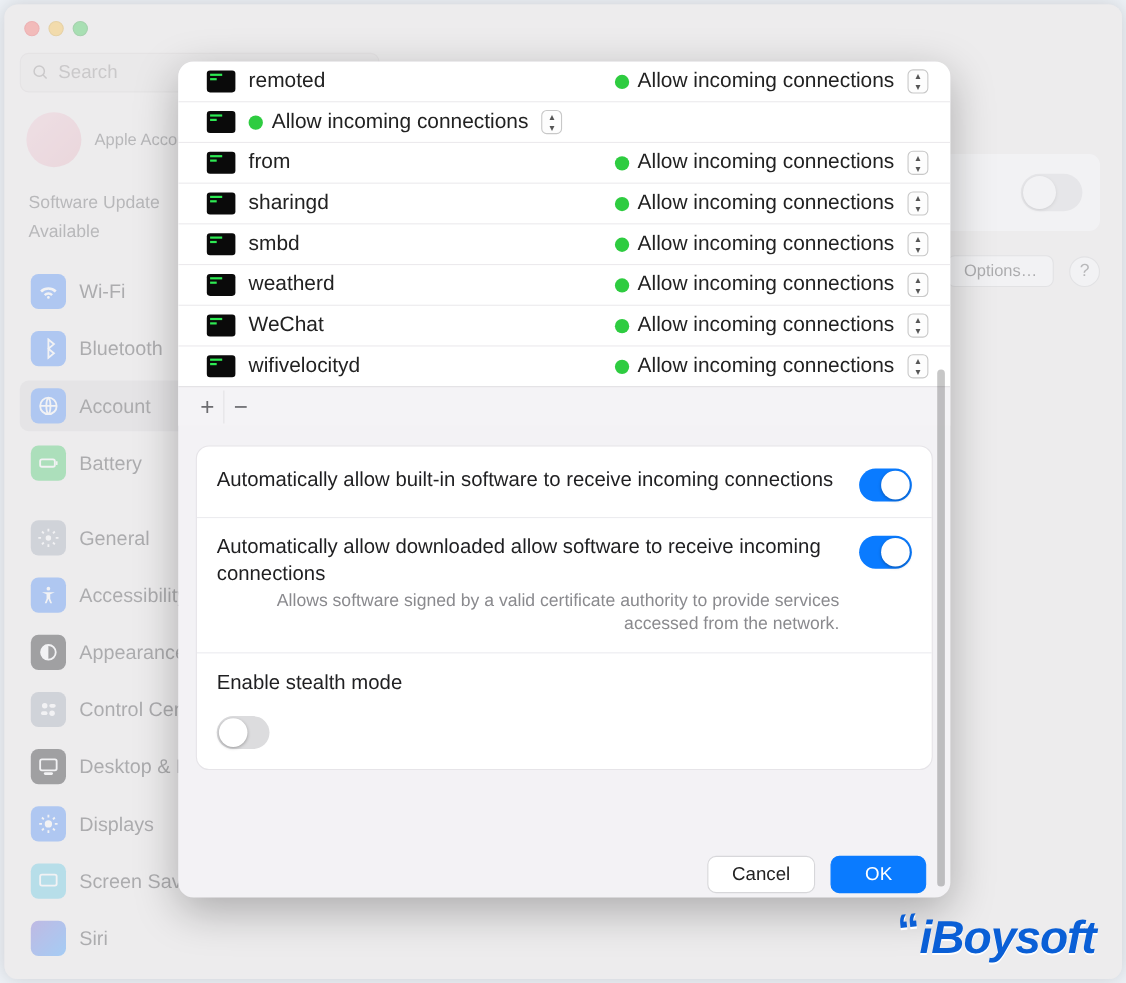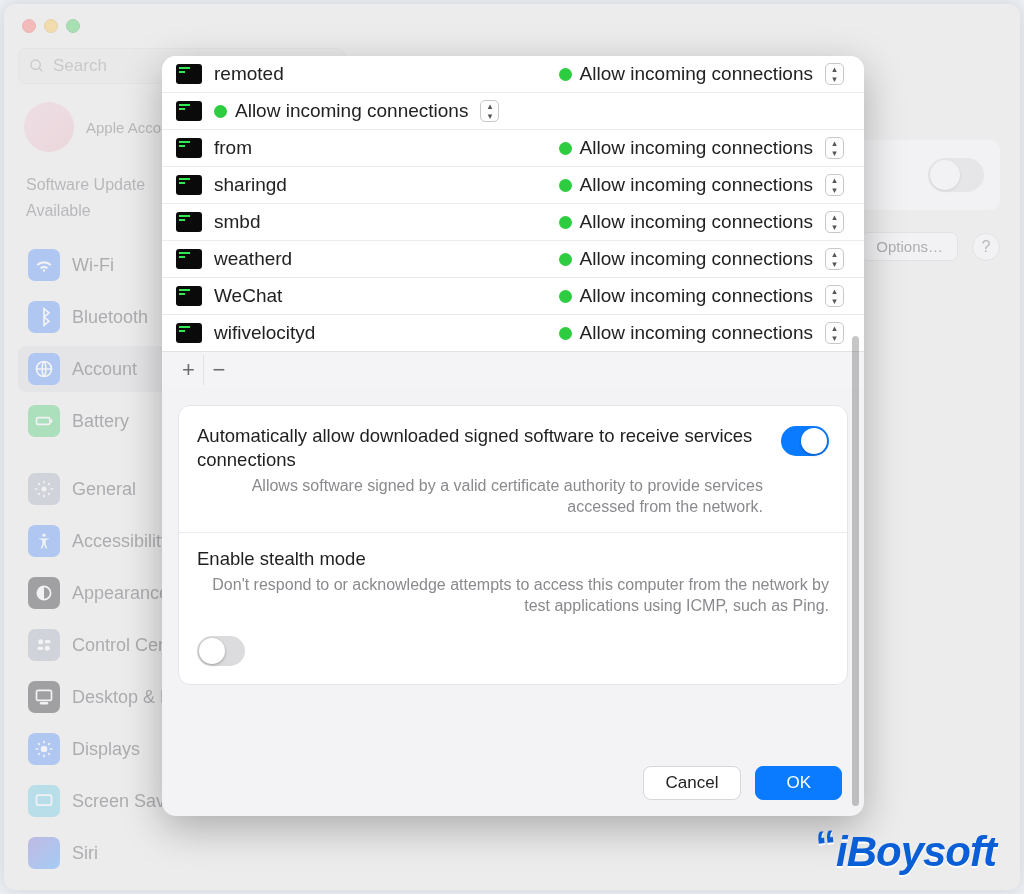--- a/index.html
+++ b/index.html
@@ -51,21 +51,21 @@
   .dim { position:absolute; inset:4px; border-radius:12px; background:rgba(235,235,238,.66);}
 
   
   .sheet {
     position:absolute; left:162px; top:56px; width:702px; height:760px;
     background:#f3f2f5; border-radius:14px; box-shadow:0 12px 40px rgba(0,0,0,.28);
     display:flex; flex-direction:column; overflow:hidden;
   }
   .app-list-wrap{ flex:0 0 auto;}
   .app-list{ background:#fff; }
-  .app-row{ display:flex; align-items:center; padding:7px 20px 7px 14px; border-bottom:1px solid #eceaed; gap:12px;}
+  .app-row{ display:flex; align-items:center; padding:7px 20px 7px 26px; border-bottom:1px solid #eceaed; gap:12px;}
   .app-row:last-child{border-bottom:none;}
   .app-ico{ width:26px;height:20px; background:#0a0a0a; border-radius:3px; position:relative; flex:none;}
   .app-ico::before{ content:""; position:absolute; top:3px; left:3px; right:12px; height:2px; background:#2eea53;}
   .app-ico::after{ content:""; position:absolute; top:7px; left:3px; right:17px; height:2px; background:#2eea53;}
   .app-name{ font-size:19px; color:#222; flex:1;}
   .conn-cell{ display:flex; align-items:center; gap:8px; }
   .gdot{ width:13px;height:13px;border-radius:50%; background:#2ecc40;}
   .conn-text{ font-size:19px; color:#222;}
   .stepper{ width:19px; height:22px; border:1px solid #c8c8c8; border-radius:5px; background:#fdfdfd; display:flex; flex-direction:column; align-items:center; justify-content:space-around; margin-left:4px;}
   .stepper .ar{ font-size:9px; line-height:1; color:#555;}
@@ -83,21 +83,21 @@
   .opt-text{ flex:1; }
   .opt-title{ font-size:18.5px; color:#1f1f21; line-height:1.28; }
   .opt-sub{ font-size:16px; color:#8a8a8e; margin-top:4px; line-height:1.32;text-align:right;}
   .toggle{ width:48px;height:30px;border-radius:15px; position:relative; flex:none; margin-top:2px;}
   .toggle::after{content:"";position:absolute;width:26px;height:26px;border-radius:50%;background:#fff;top:2px;box-shadow:0 1px 3px rgba(0,0,0,.3);}
   .toggle.on{ background:#0a7bff;} .toggle.on::after{ right:2px;}
   .toggle.off{ background:#dcdcde;} .toggle.off::after{ left:2px;}
 
   .sheet-scroll{ position:absolute; right:5px; top:280px; width:7px; height:470px; background:rgba(0,0,0,.22); border-radius:4px;}
 
-  .sheet-buttons{ position:absolute; bottom:16px; right:22px; display:flex; gap:14px;}
+  .sheet-buttons{ position:absolute; bottom:4px; right:22px; display:flex; gap:14px;}
   .btn{ font-size:17px; padding:6px 22px; border-radius:8px;}
   .btn.cancel{ background:#fff; border:1px solid #d7d7da; color:#222;}
   .btn.ok{ background:#0a7bff; color:#fff; border:1px solid #0a7bff; font-weight:500; padding:6px 30px;}
 
   
   .wm{
     position:absolute; right:28px; bottom:18px; font-size:42px; font-weight:800; font-style:italic;
     color:#0a5fd6; letter-spacing:-1px; text-shadow:0 2px 0 #fff;
     font-family: "Segoe UI", Arial, sans-serif;
   }
@@ -367,29 +367,35 @@
       </div>
     <div class="list-footer">
       <div class="ft-btn">+</div>
       <div class="ft-btn">−</div>
     </div>
   </div>
 
   <div class="options-panel" id="opts-panel">
       <div class="opt-item">
     <div class="opt-text">
-      <div class="opt-title">Automatically allow downloaded signed software to receive services connections</div>
+      <div class="opt-title">Automatically allow built-in software to receive incoming connections</div>
+
+    </div>
+    <div class="toggle on"></div>
+      </div>
+      <div class="opt-item">
+    <div class="opt-text">
+      <div class="opt-title">Automatically allow downloaded allow software to receive incoming connections</div>
       <div class="opt-sub">Allows software signed by a valid certificate authority to provide services accessed from the network.</div>
     </div>
     <div class="toggle on"></div>
       </div>
       <div class="opt-item">
     <div class="opt-text">
       <div class="opt-title">Enable stealth mode</div>
-      <div class="opt-sub">Don't respond to or acknowledge attempts to access this computer from the network by test applications using ICMP, such as Ping.</div>
     </div>
     <div class="toggle off"></div>
       </div>
     </div>
 
   <div class="sheet-scroll"></div>
 
   <div class="sheet-buttons">
     <div class="btn cancel">Cancel</div>
     <div class="btn ok">OK</div>

